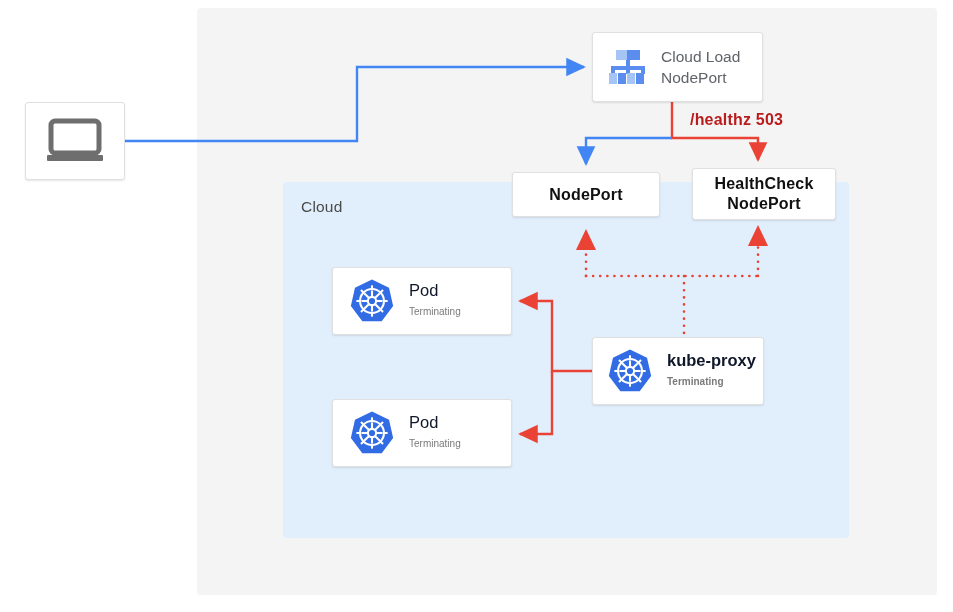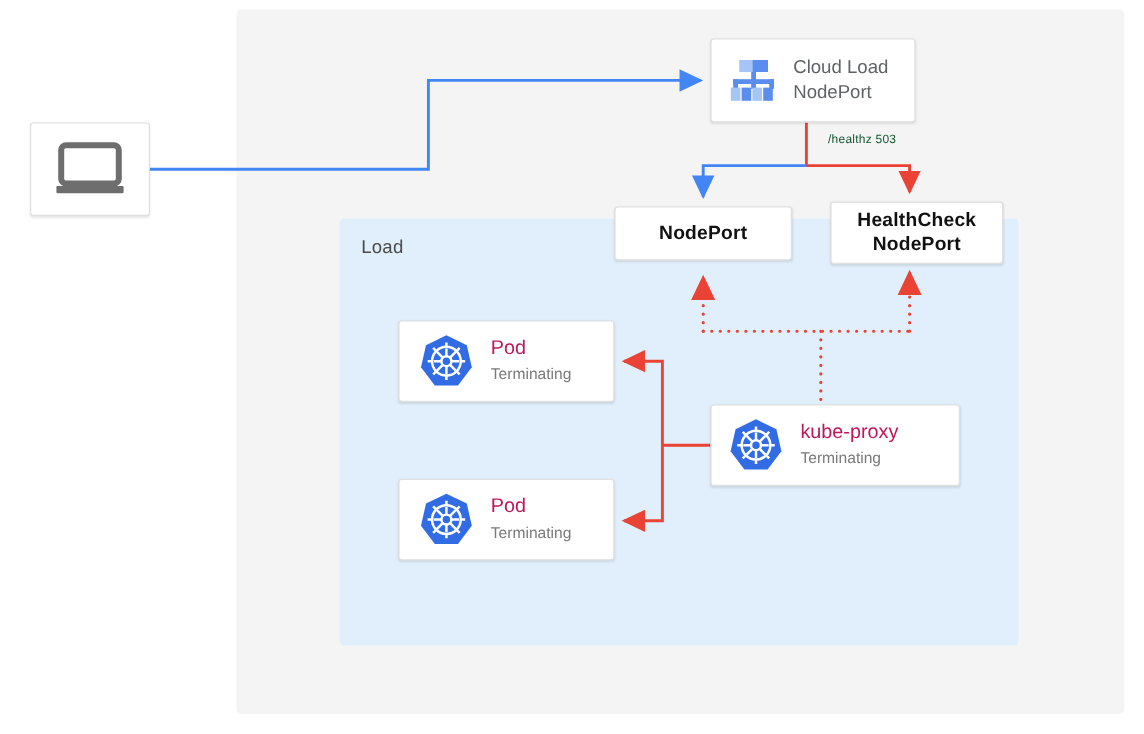--- a/index.html
+++ b/index.html
@@ -45,42 +45,42 @@
   .np-title{
     position:absolute;left:0;top:50%;transform:translateY(-50%);width:100%;
     text-align:center;font-size:16px;font-weight:bold;color:#111111;
     letter-spacing:.2px;line-height:20px;
   }
 
   
   .pod-card{left:332px;width:180px;height:68px;display:flex;align-items:center;padding-left:16px;}
   .pod1{top:267px;}
   .pod2{top:399px;}
-  .kproxy-card{left:592px;top:337px;width:208px;height:68px;display:flex;align-items:center;padding-left:14px;}
+  .kproxy-card{left:592px;top:337px;width:172px;height:68px;display:flex;align-items:center;padding-left:14px;font-weight:bold;}
   .k8s-ico{flex:0 0 46px;width:46px;height:46px;position:relative;}
   .card-text{margin-left:14px;}
-  .card-t1{font-size:16.5px;color:#be185d;line-height:21px;}
-  .card-t2{font-size:13px;color:#7a7a7a;line-height:21px;}
+  .card-t1{font-size:16.5px;color:#0f172a;line-height:21px;}
+  .card-t2{font-size:10px;color:#7a7a7a;line-height:21px;}
 
   
   .healthz{
     position:absolute;left:690px;top:111px;
-    font-size:10px;font-weight:normal;color:#14532d;letter-spacing:.2px;
+    font-size:16px;font-weight:bold;color:#b91c1c;letter-spacing:.2px;
   }
 
   svg.lines{position:absolute;left:0;top:0;width:953px;height:612px;overflow:visible;pointer-events:none;}
 </style>
 </head>
 <body>
 
 <div id="stage">
 
   <div class="gray-panel"></div>
   <div class="nodes-panel"></div>
-  <div class="nodes-label">Load</div>
+  <div class="nodes-label">Cloud</div>
 
   <svg class="lines" viewBox="0 0 953 612">
     <defs>
       <marker id="ah-blue" markerWidth="9" markerHeight="9" refX="7.4" refY="4.5" orient="auto" markerUnits="strokeWidth">
         <path d="M0,0.6 L8.2,4.5 L0,8.4 Z" fill="#4285f4"></path>
       </marker>
       <marker id="ah-red" markerWidth="9" markerHeight="9" refX="7.4" refY="4.5" orient="auto" markerUnits="strokeWidth">
         <path d="M0,0.6 L8.2,4.5 L0,8.4 Z" fill="#ea4335"></path>
       </marker>
       <marker id="ah-red-dot" markerWidth="9" markerHeight="9" refX="7.0" refY="4.5" orient="auto" markerUnits="strokeWidth">

